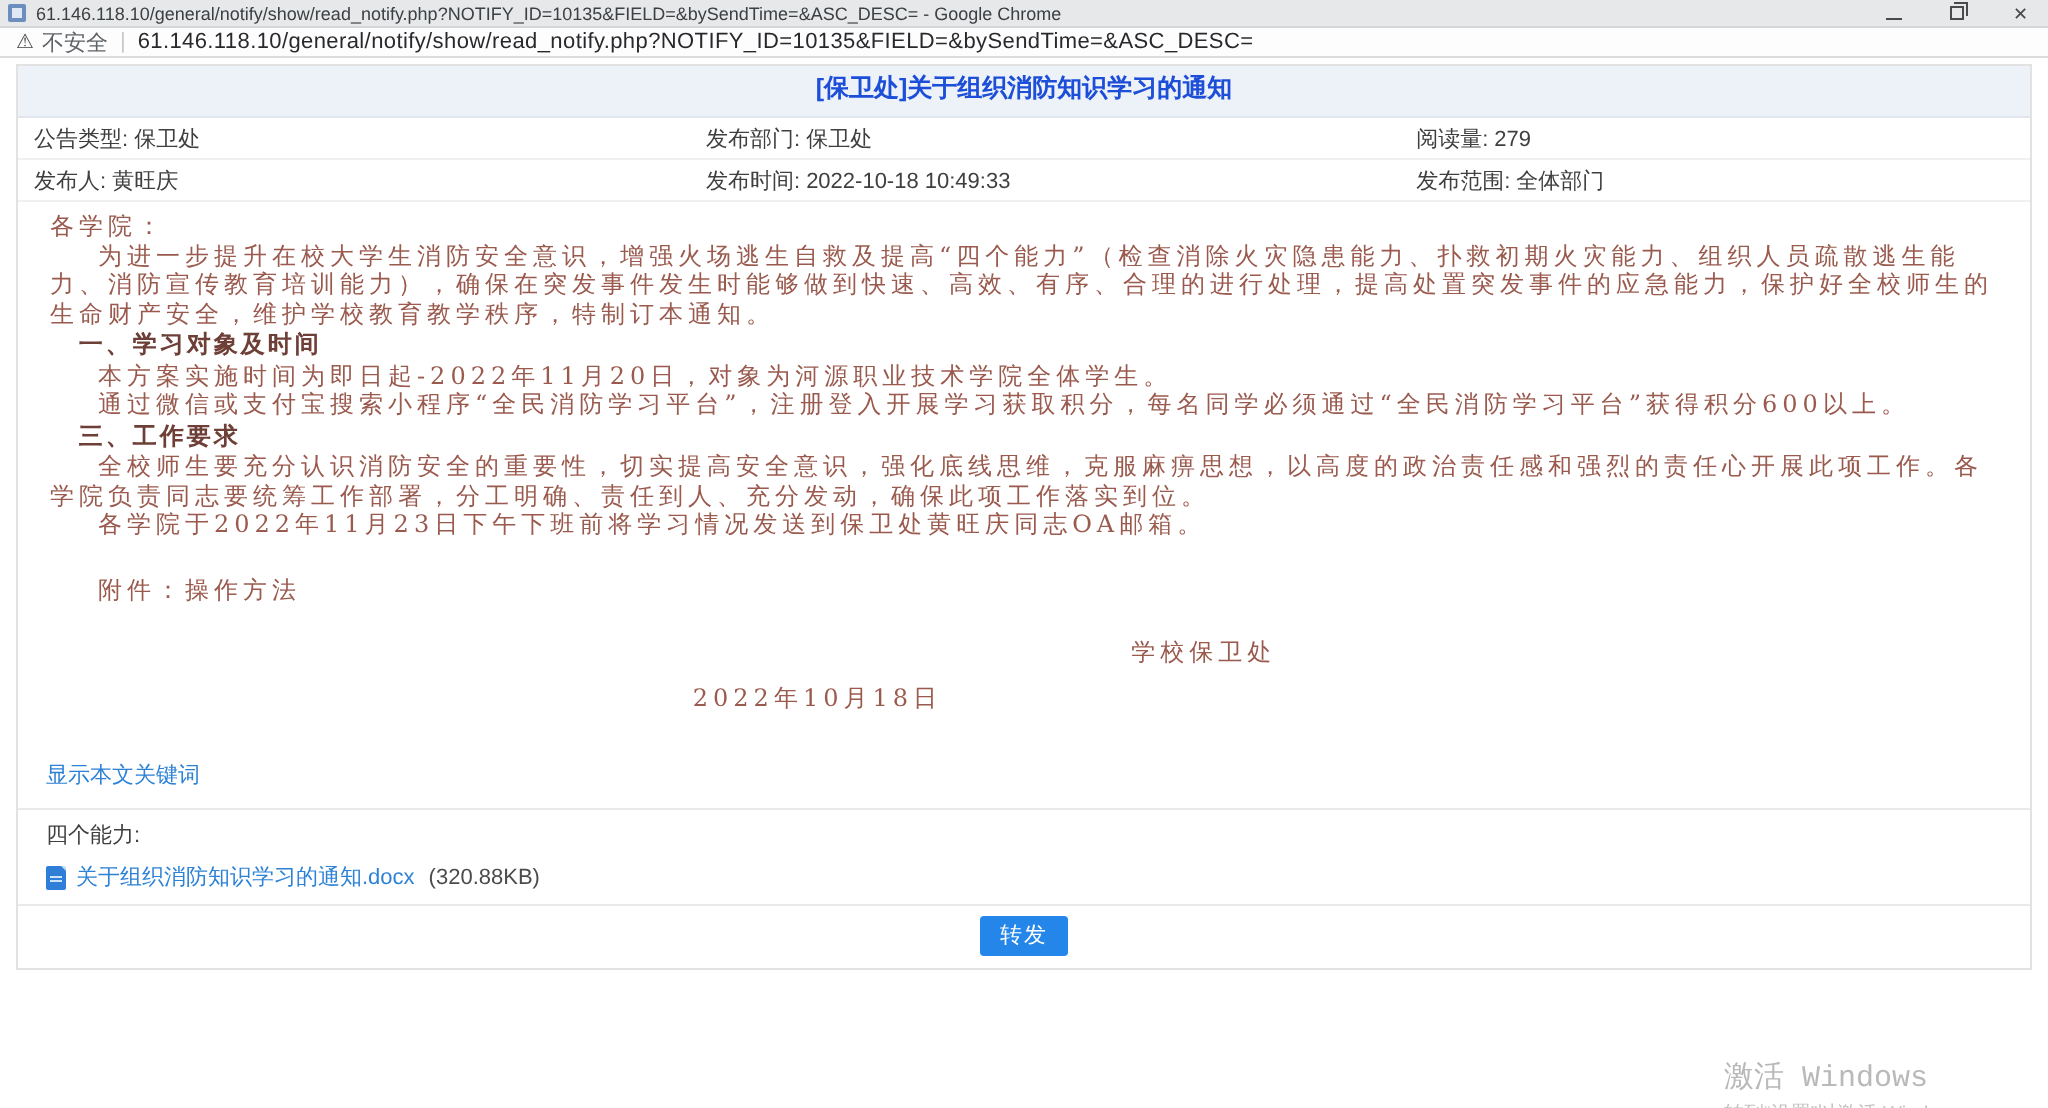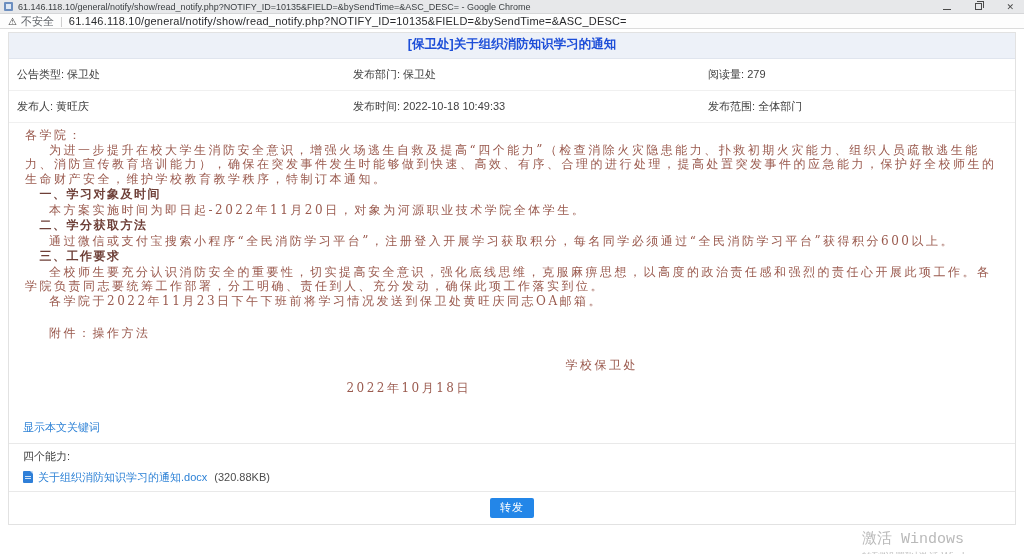--- a/index.html
+++ b/index.html
@@ -32,21 +32,21 @@
   .bar-sep { color:#c8c8c8; font-size:11px; margin-right:6px; }
   .url-text { font-size:11px; color:#28292c; letter-spacing:0.2px; white-space:nowrap; }
 
   
   .page { position:relative; width:1024px; height:524px; background:#fff; }
   .notice-box { position:absolute; left:8px; top:3px; width:1008px;
     border:1px solid #e2e2e2; background:#fff; }
   .notice-title { height:26px; line-height:22px; text-align:center; font-size:12.5px;
     font-weight:bold; color:#1d4ed8; background:#edf1f8; border-bottom:1px solid #e0e5ee; }
 
-  .meta-row { display:flex; height:32px; align-items:center; font-size:11px;
+  .meta-row { display:flex; height:21px; align-items:center; font-size:11px;
     color:#3f3f3f; border-bottom:1px solid #f0f0f0; }
   .meta-cell { padding-left:8px; white-space:nowrap; }
   .meta-cell.c1 { width:33.4%; } .meta-cell.c2 { width:35.3%; } .meta-cell.c3 { width:31.3%; }
   .meta-cell .v { margin-left:3px; }
 
   .notice-body { padding:5px 16px 0; font-family:"DejaVu Serif","Liberation Serif",serif;
     font-size:12px; line-height:14.5px; letter-spacing:2.5px; color:#9a5a4e; }
   .bp { margin:0; }
   .bp.indent { text-indent:2em; }
   .bp.heading { font-weight:bold; color:#6e3f37; margin:1px 0;
@@ -130,21 +130,20 @@
       <div class="meta-cell c3">
         <span>发布范围:</span><span class="v">全体部门</span>
       </div>
     </div>
 
     <div class="notice-body">
         <div class="bp plain">各学院：</div>
         <div class="bp indent">为进一步提升在校大学生消防安全意识，增强火场逃生自救及提高“四个能力”（检查消除火灾隐患能力、扑救初期火灾能力、组织人员疏散逃生能力、消防宣传教育培训能力），确保在突发事件发生时能够做到快速、高效、有序、合理的进行处理，提高处置突发事件的应急能力，保护好全校师生的生命财产安全，维护学校教育教学秩序，特制订本通知。</div>
         <div class="bp heading">一、学习对象及时间</div>
         <div class="bp indent">本方案实施时间为即日起-2022年11月20日，对象为河源职业技术学院全体学生。</div>
-        <div class="bp heading">二、学分获取方法</div>
         <div class="bp indent">通过微信或支付宝搜索小程序“全民消防学习平台”，注册登入开展学习获取积分，每名同学必须通过“全民消防学习平台”获得积分600以上。</div>
         <div class="bp heading">三、工作要求</div>
         <div class="bp indent">全校师生要充分认识消防安全的重要性，切实提高安全意识，强化底线思维，克服麻痹思想，以高度的政治责任感和强烈的责任心开展此项工作。各学院负责同志要统筹工作部署，分工明确、责任到人、充分发动，确保此项工作落实到位。</div>
         <div class="bp indent">各学院于2022年11月23日下午下班前将学习情况发送到保卫处黄旺庆同志OA邮箱。</div>
         <div class="bp indent gap">附件：操作方法</div>
       </div>
 
     <div class="sig-block">
       <div class="sig-name">学校保卫处</div>
       <div class="sig-date">2022年10月18日</div>

